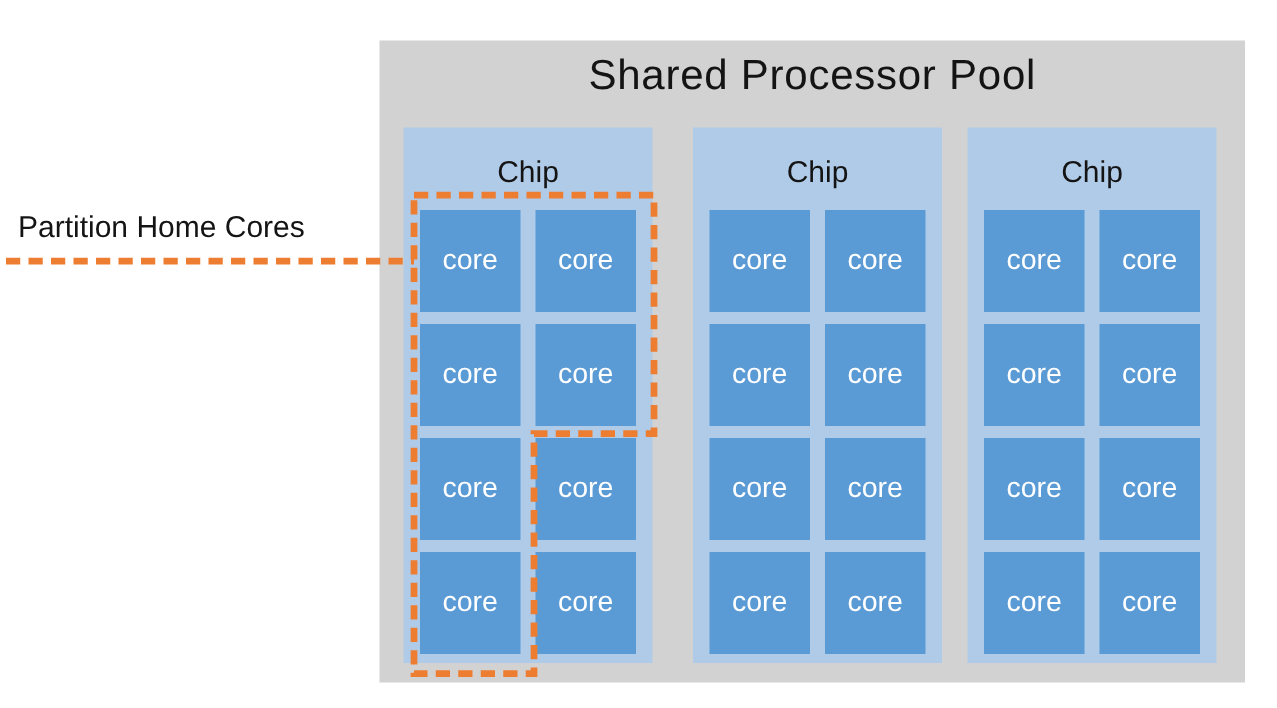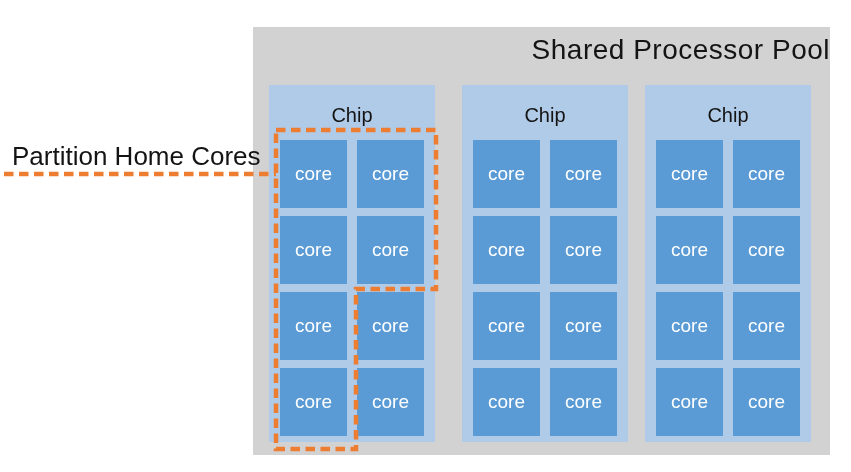--- a/index.html
+++ b/index.html
@@ -25,21 +25,21 @@
   }
   .pool {
     position: absolute;
     left: 253px; top: 27px;
     width: 577px; height: 428px;
     background: var(--pool-bg);
   }
   .pool-title {
     position: absolute;
     left: 0; top: 7px; width: 100%;
-    text-align: right;
+    text-align: center;
     font-size: 28px;
     letter-spacing: 0.5px;
     color: var(--title-text);
     white-space: nowrap;
   }
   .chip {
     position: absolute;
     top: 58px;
     width: 166px; height: 357px;
     background: var(--chip-bg);
@@ -76,21 +76,21 @@
   }
   .dash-path {
     fill: none;
     stroke: var(--accent);
     stroke-width: 4.5;
     stroke-dasharray: 9.5 5.5;
   }
   .annotation-label {
     position: absolute;
     left: 12px; top: 141px;
-    font-size: 26px;
+    font-size: 20px;
     color: var(--title-text);
     white-space: nowrap;
   }
 </style>
 </head>
 <body>
 
 <div class="canvas">
 
   <div class="pool">

